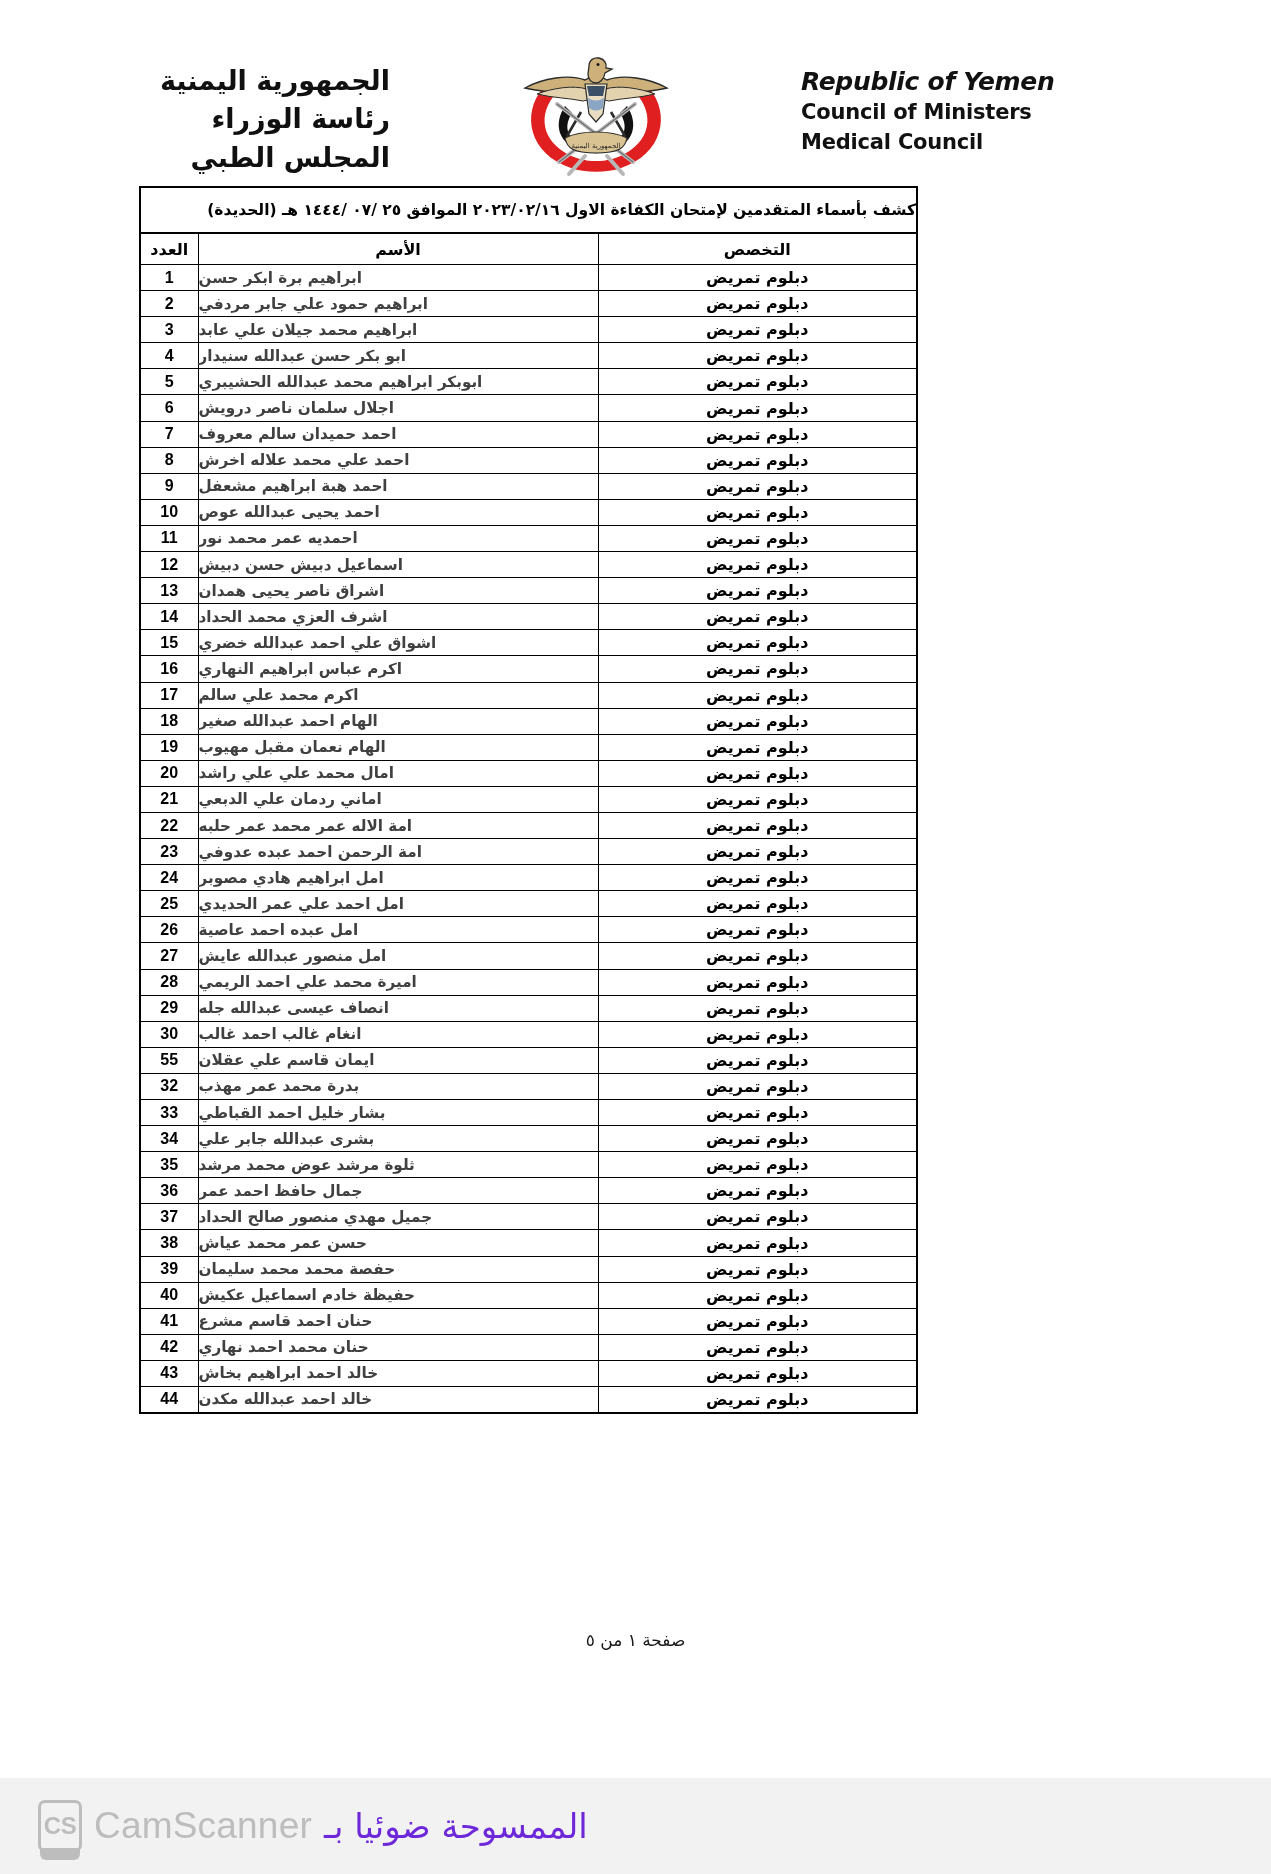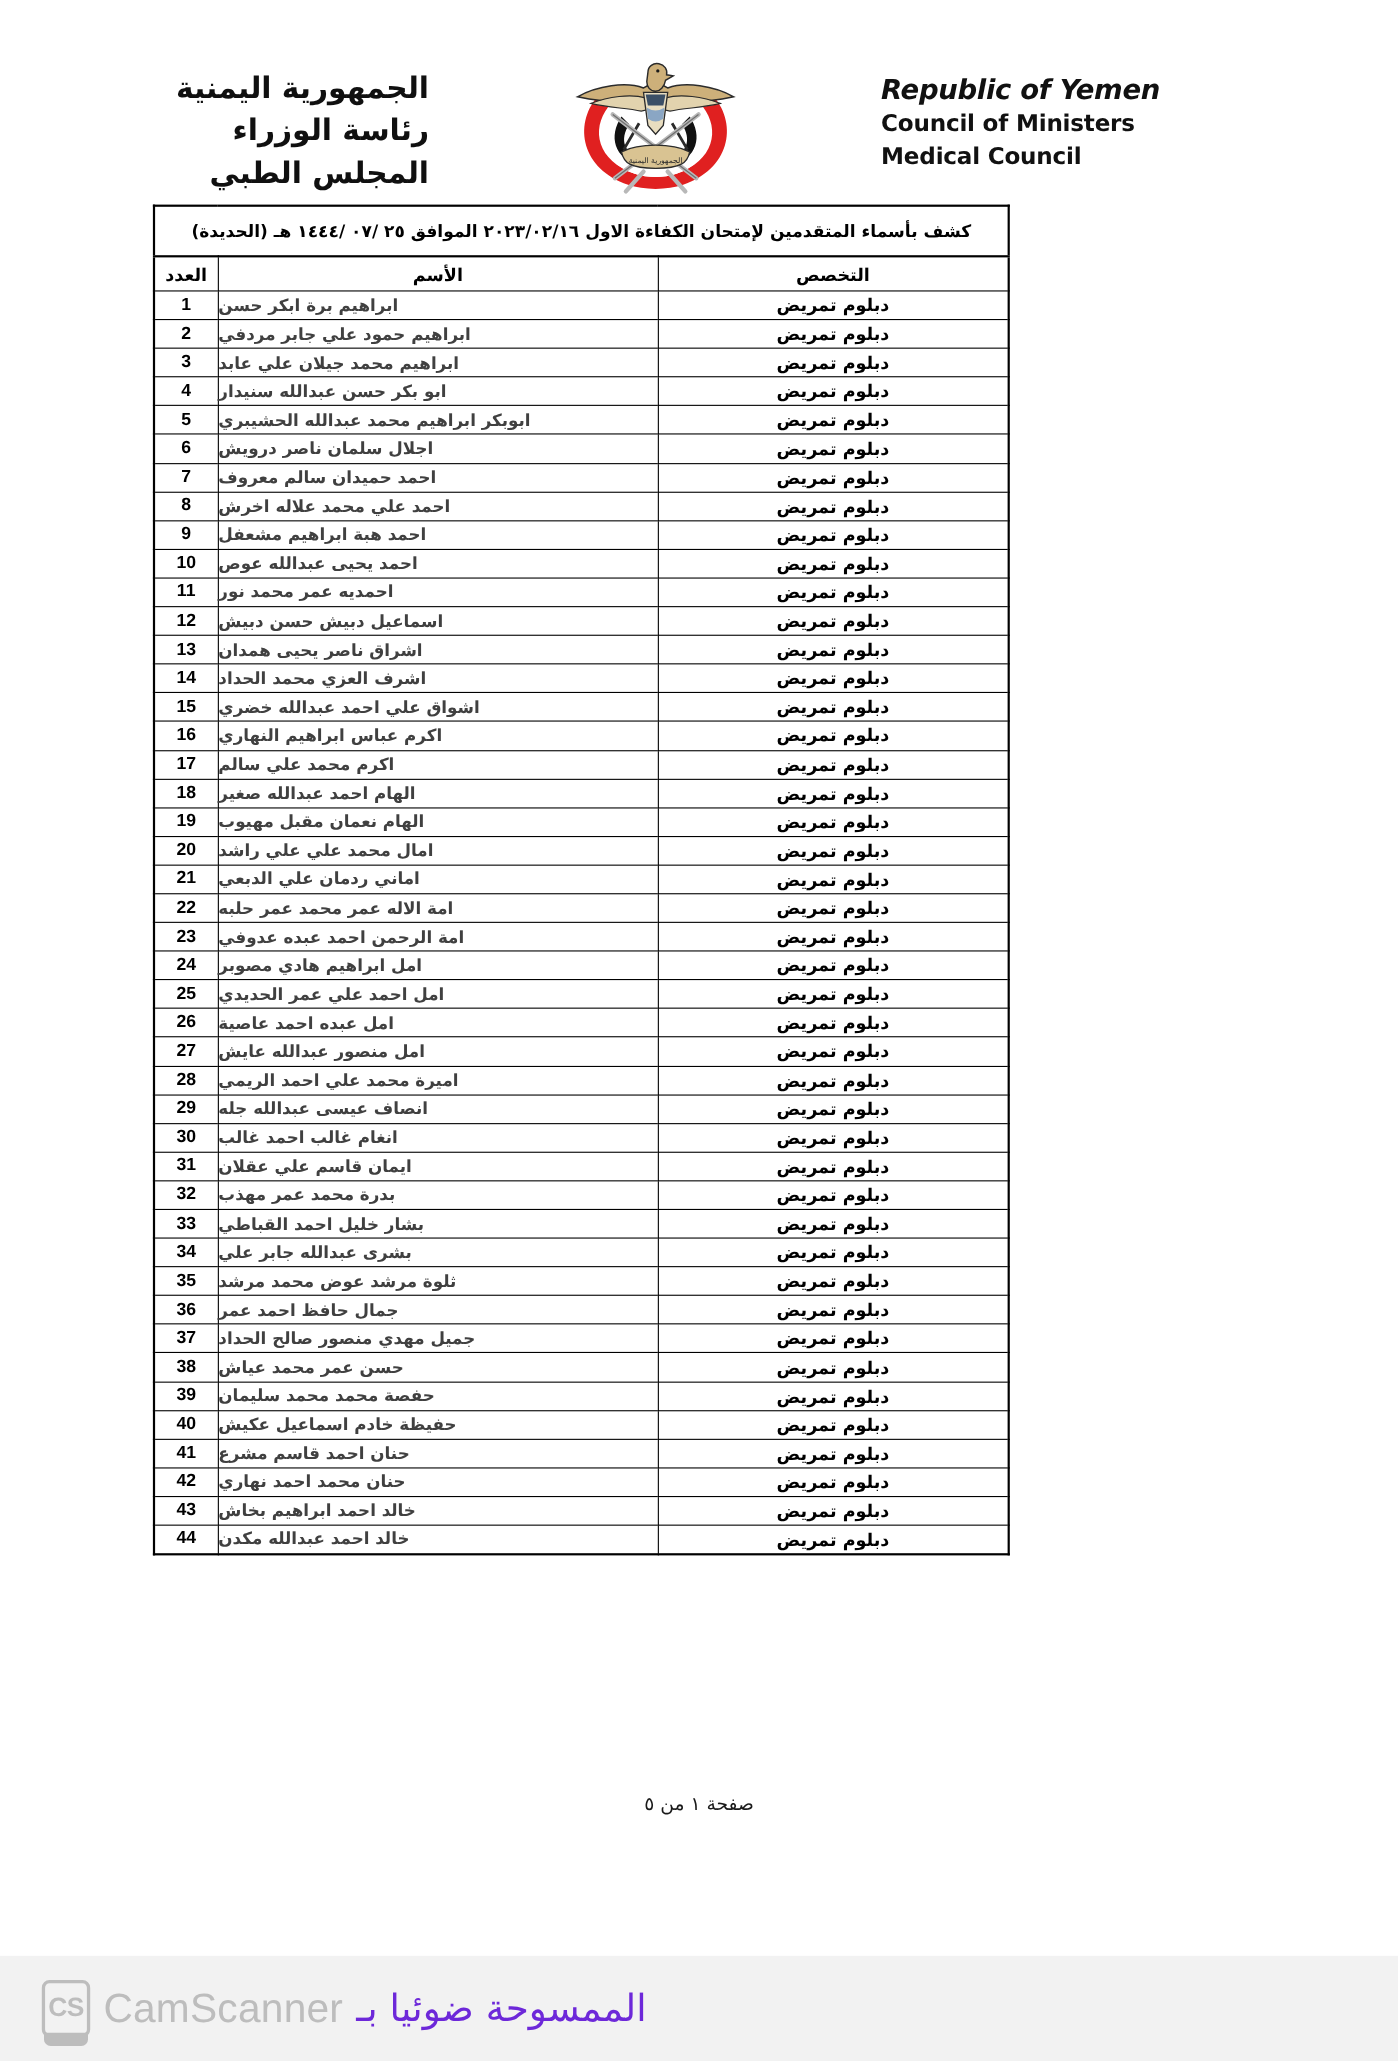--- a/index.html
+++ b/index.html
@@ -105,21 +105,21 @@
     padding: 0;
     vertical-align: middle;
   }
   
   table.roster {
     border: 2.6px solid #000;
   }
 
   .title-cell {
     height: 44px;
-    text-align: center;
+    text-align: right;
     font-size: 15.5px;
     font-weight: 700;
     color: #000;
     padding: 2px 10px 4px 10px;
     line-height: 1.35;
     border-bottom: 2.6px solid #000 !important;
   }
 
   .hdr th {
     height: 30px;
@@ -463,21 +463,21 @@
             <td class="c-num">29</td>
           </tr>
           <tr>
             <td class="c-spec">دبلوم تمريض</td>
             <td class="c-name">انغام غالب احمد غالب</td>
             <td class="c-num">30</td>
           </tr>
           <tr>
             <td class="c-spec">دبلوم تمريض</td>
             <td class="c-name">ايمان قاسم علي عقلان</td>
-            <td class="c-num">31</td>
+            <td class="c-num">55</td>
           </tr>
           <tr>
             <td class="c-spec">دبلوم تمريض</td>
             <td class="c-name">بدرة محمد عمر مهذب</td>
             <td class="c-num">32</td>
           </tr>
           <tr>
             <td class="c-spec">دبلوم تمريض</td>
             <td class="c-name">بشار خليل احمد القباطي</td>
             <td class="c-num">33</td>

